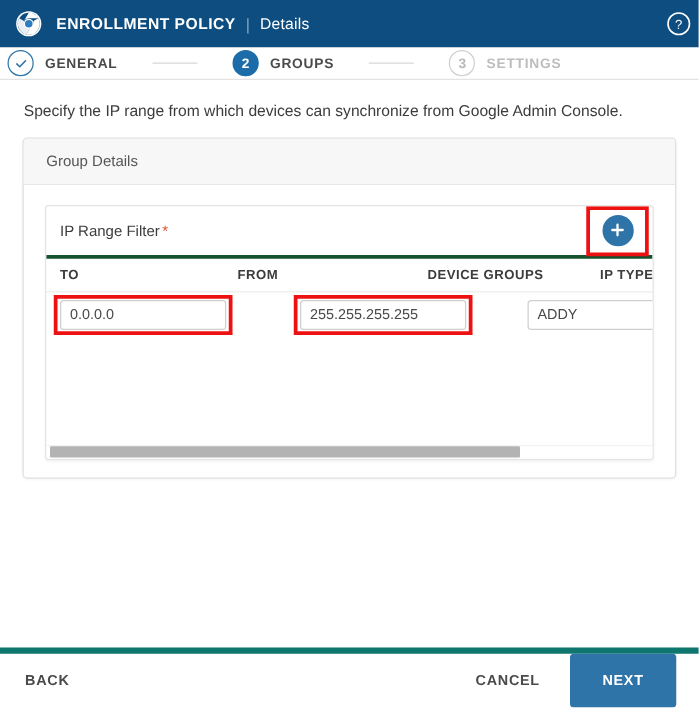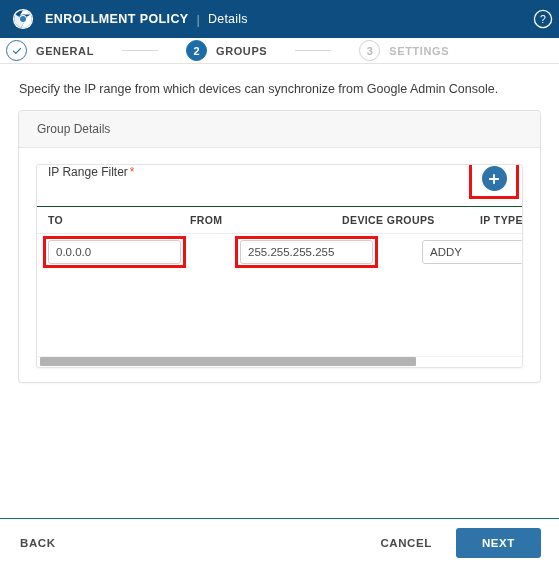--- a/index.html
+++ b/index.html
@@ -147,23 +147,24 @@
   .tablecard {
     border: 1px solid #e4e4e4;
     border-radius: 3px;
     background: #ffffff;
     box-shadow: 0 1px 2px rgba(0,0,0,0.05);
     position: relative;
     overflow: hidden;
   }
   .filter-row {
     display: flex;
+    align-items: center;
     height: 42px;
     padding: 0 14px 0 11px;
-    border-bottom: 1px solid #14532d;
+    border-bottom: 3px solid #14532d;
     box-sizing: border-box;
     position: relative;
   }
   .filter-label {
     font-size: 12px;
     color: #3c3c3c;
   }
   .req-star {
     color: #e8522f;
     font-size: 12px;
@@ -307,23 +308,22 @@
   }
 
   
   .footer {
     position: absolute;
     left: 0;
     bottom: 0;
     width: 559px;
     height: 48px;
     background: #ffffff;
-    border-top: 1px solid #0f766e;
-    display: flex;
-    align-items: center;
+    border-top: 5px solid #0f766e;
+    display: flex;
     padding: 0 18px;
     box-sizing: border-box;
   }
   .link-btn {
     font-size: 11.5px;
     font-weight: bold;
     letter-spacing: 0.6px;
     color: #4a4a4a;
     background: none;
     border: none;

